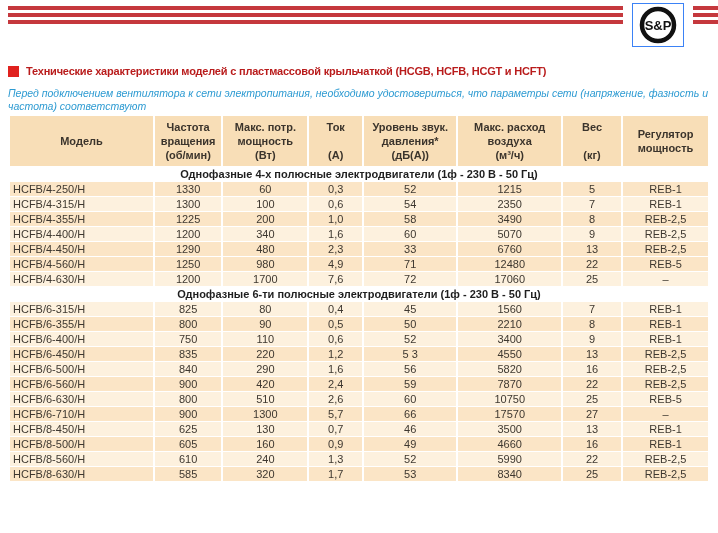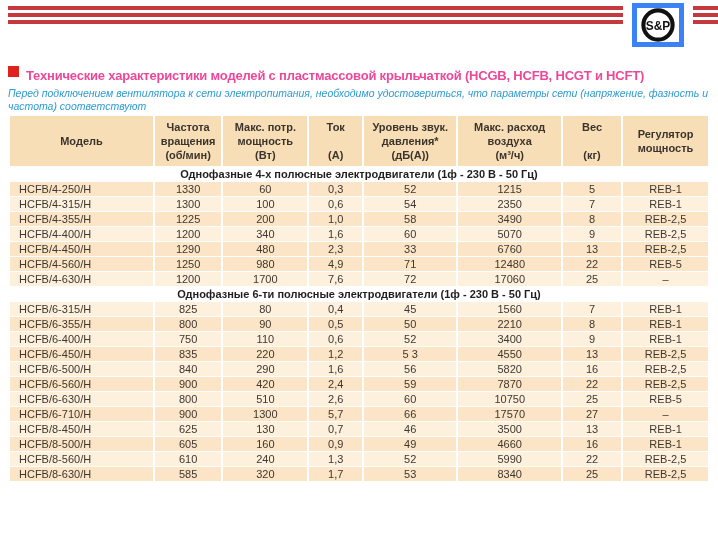--- a/index.html
+++ b/index.html
@@ -10,29 +10,29 @@
     overflow: hidden;
     font-family: "Liberation Sans", sans-serif;
   }
   
   .stripes { position:absolute; left:8px; right:0; top:6px; }
   .stripe  { height:4px; margin-bottom:3px; background:#c5383d; }
   
   .logo-box {
     position:absolute; left:632px; top:3px;
     width:52px; height:44px;
-    background:#fff; border:5px solid #3b82f6;
+    background:#fff; border:1px solid #3b82f6;
     box-shadow: 0 0 0 9px #fff;
     display:flex; align-items:center; justify-content:center;
     box-sizing:border-box;
   }
   
   .title-row { position:absolute; left:8px; top:63px; width:706px; display:flex; align-items:flex-start; }
   .bullet { width:11px; height:11px; margin-top:3px; margin-right:7px; flex:0 0 auto; }
-  .title  { font-size:13px; font-weight:bold; color:#ec4899; line-height:25px; letter-spacing:-0.2px; }
+  .title  { font-size:11px; font-weight:bold; color:#b91c1c; line-height:17px; letter-spacing:-0.2px; }
   
   .intro {
     position:absolute; left:8px; top:87px; width:704px;
     font-size:10.5px; line-height:13px;
     white-space:pre-line;
     font-style:italic;
   }
   
   table.spec {
     position:absolute; left:8px; top:115px; width:702px;
@@ -43,21 +43,21 @@
     height:50px; background:#f8deb7;
     font-size:11px; font-weight:bold; color:#3b342c;
     line-height:14px; white-space:pre-line;
     vertical-align:middle; text-align:center; padding:0 1px;
   }
   td {
     height:14px; font-size:11px; color:#3e3830;
     text-align:center; vertical-align:middle;
     padding:0; overflow:hidden; white-space:nowrap;
   }
-  td.model { text-align:left; padding-left:9px; }
+  td.model { text-align:left; padding-left:3px; }
   tr.dark  td { background:#fbe5c6; }
   tr.light td { background:#fdf1de; }
   tr.section-row td { background:#fff; font-weight:bold; color:#1f1f1f; }
 </style>
 </head>
 <body>
 
 <div class="page">
 
   <div class="stripes">

